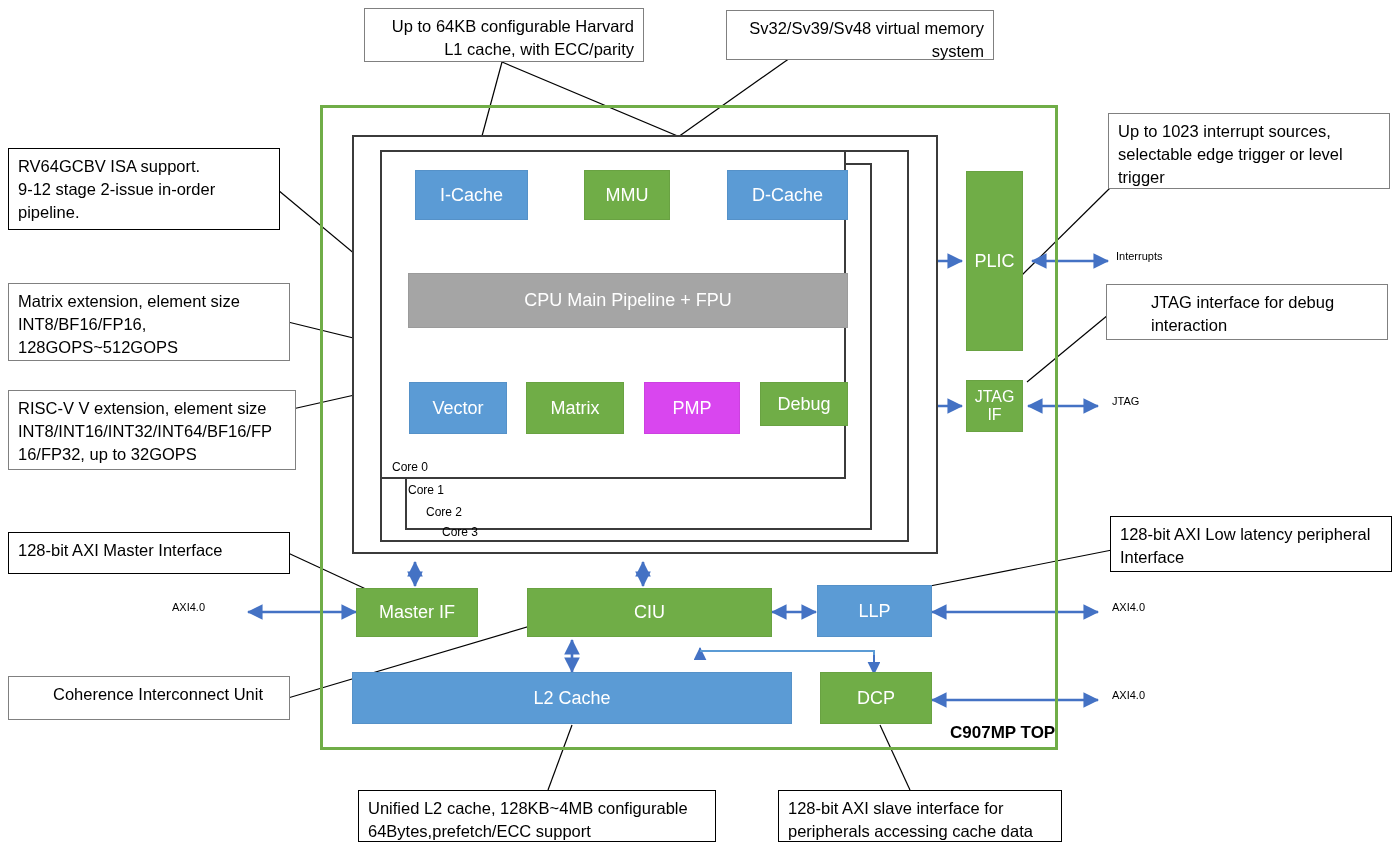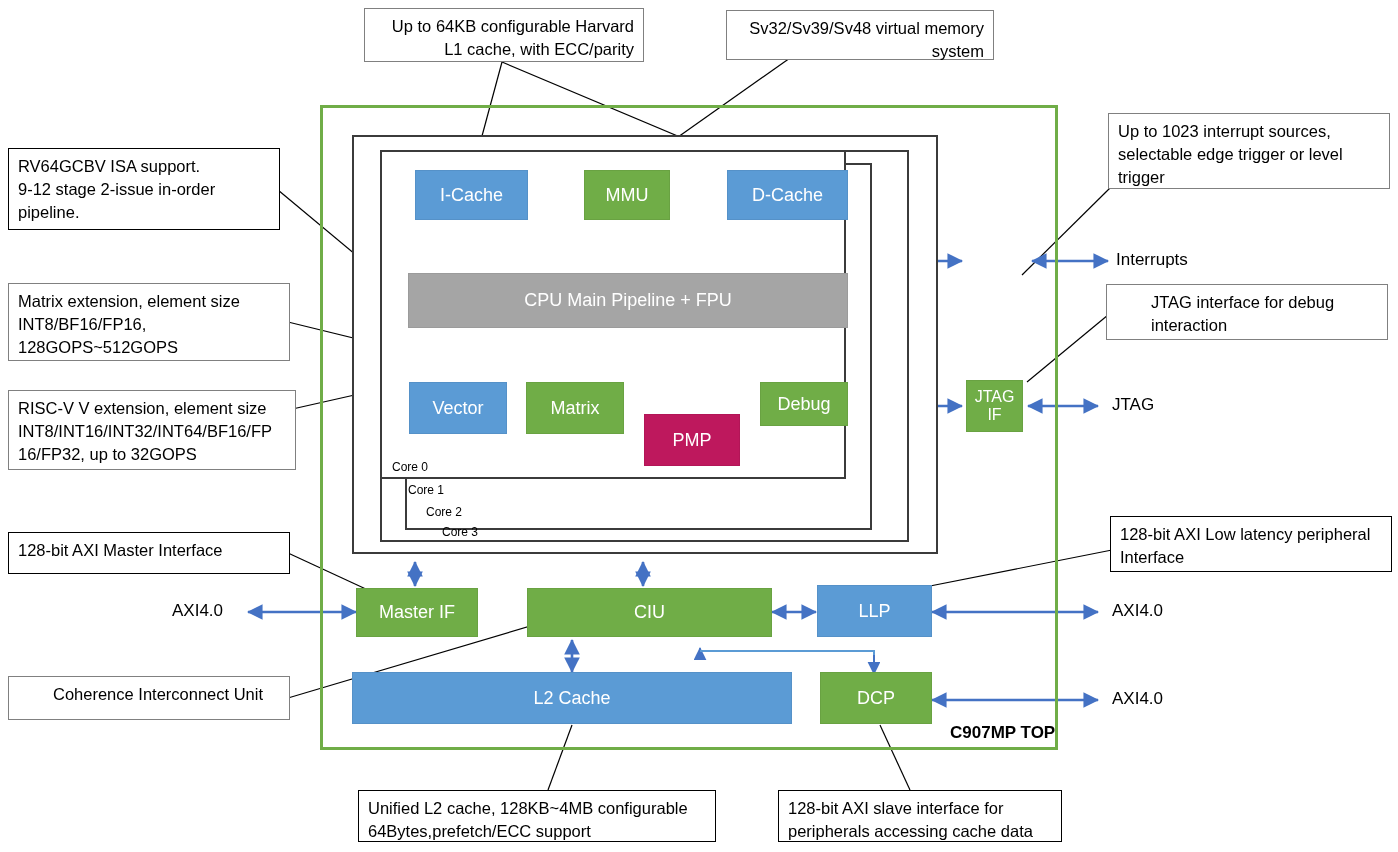--- a/index.html
+++ b/index.html
@@ -46,21 +46,21 @@
     display: flex;
     align-items: center;
     justify-content: center;
     text-align: center;
     color: #ffffff;
     font-size: 18px;
     z-index: 4;
     border: 1px solid rgba(0,0,0,0.06);
   }
   .block.blue      { background: #5B9BD5; }
-  .block.blue-soft { background: #be185d; margin-top: 32px; }
+  .block.blue-soft { background: #d946ef; }
   .block.green     { background: #70AD47; }
   .block.gray      { background: #A5A5A5; }
   .block.small     { font-size: 16px; }
   
   .container-box {
     position: absolute;
     box-sizing: border-box;
     border: 2px solid #3B3B3B;
     background: #ffffff;
     z-index: 2;
@@ -82,21 +82,21 @@
   .top-label {
     position: absolute;
     font-size: 17px;
     font-weight: bold;
     color: #000000;
     z-index: 7;
     white-space: nowrap;
   }
   .port-label {
     position: absolute;
-    font-size: 17px;
+    font-size: 11px;
     color: #000000;
     z-index: 6;
     white-space: nowrap;
   }
 </style>
 </head>
 <body>
 
 <div id="stage">
 
@@ -206,20 +206,21 @@
   <div class="block green" style="left:584px; top:170px; width:86px; height:50px;">MMU</div>
   <div class="block blue" style="left:727px; top:170px; width:121px; height:50px;">D-Cache</div>
 
   <div class="block gray" style="left:408px; top:273px; width:440px; height:55px;">CPU Main Pipeline + FPU</div>
 
   <div class="block blue" style="left:409px; top:382px; width:98px; height:52px;">Vector</div>
   <div class="block green" style="left:526px; top:382px; width:98px; height:52px;">Matrix</div>
   <div class="block blue-soft" style="left:644px; top:382px; width:96px; height:52px;">PMP</div>
   <div class="block green" style="left:760px; top:382px; width:88px; height:44px;">Debug</div>
 
+  <div class="block green" style="left:966px; top:171px; width:57px; height:180px;">PLIC</div>
 
   <div class="block green small" style="left:966px; top:380px; width:57px; height:52px; flex-direction:column; line-height:1.1;">
     <span>JTAG</span>
     <span>IF</span>
   </div>
 
   <div class="block green" style="left:356px; top:588px; width:122px; height:49px;">Master IF</div>
   <div class="block green" style="left:527px; top:588px; width:245px; height:49px;">CIU</div>
   <div class="block blue" style="left:817px; top:585px; width:115px; height:52px;">LLP</div>
 

